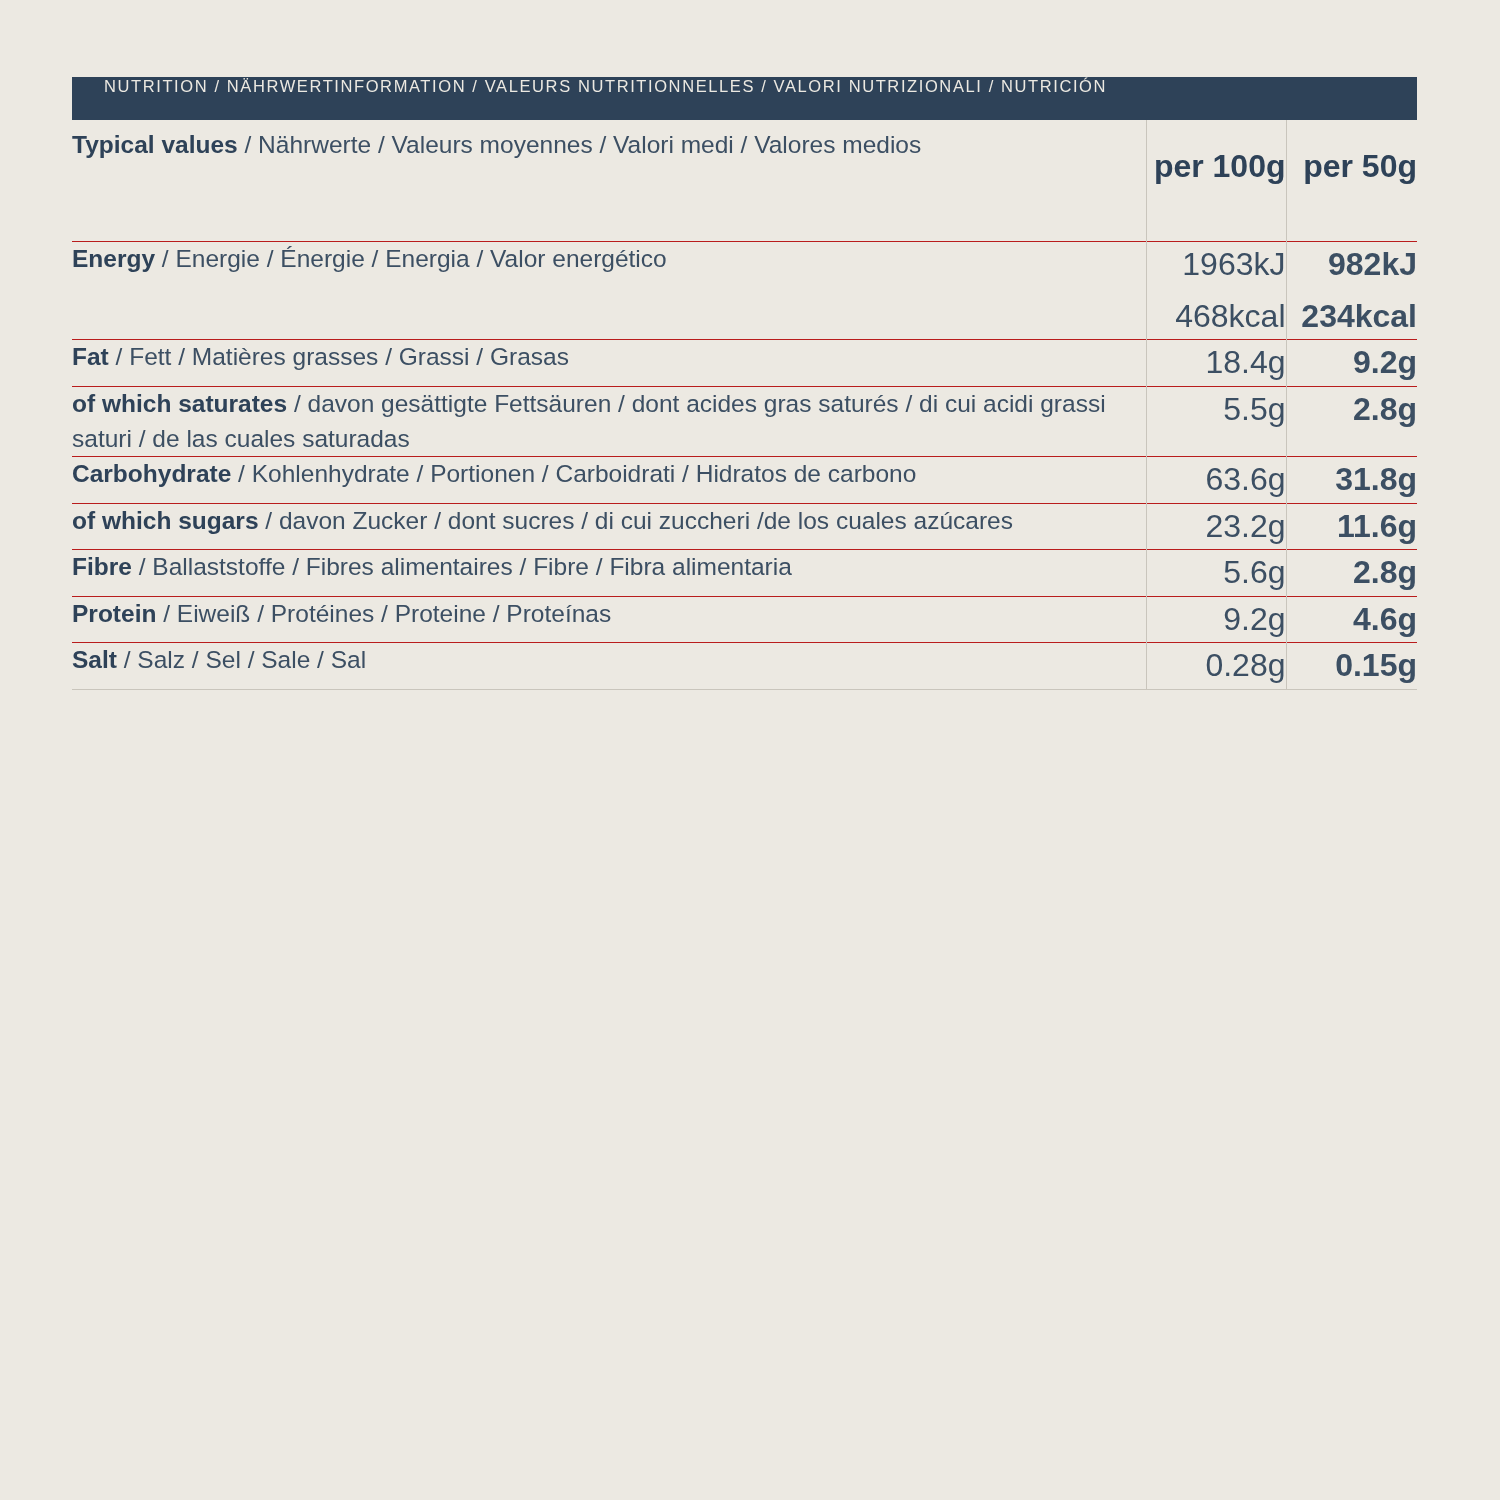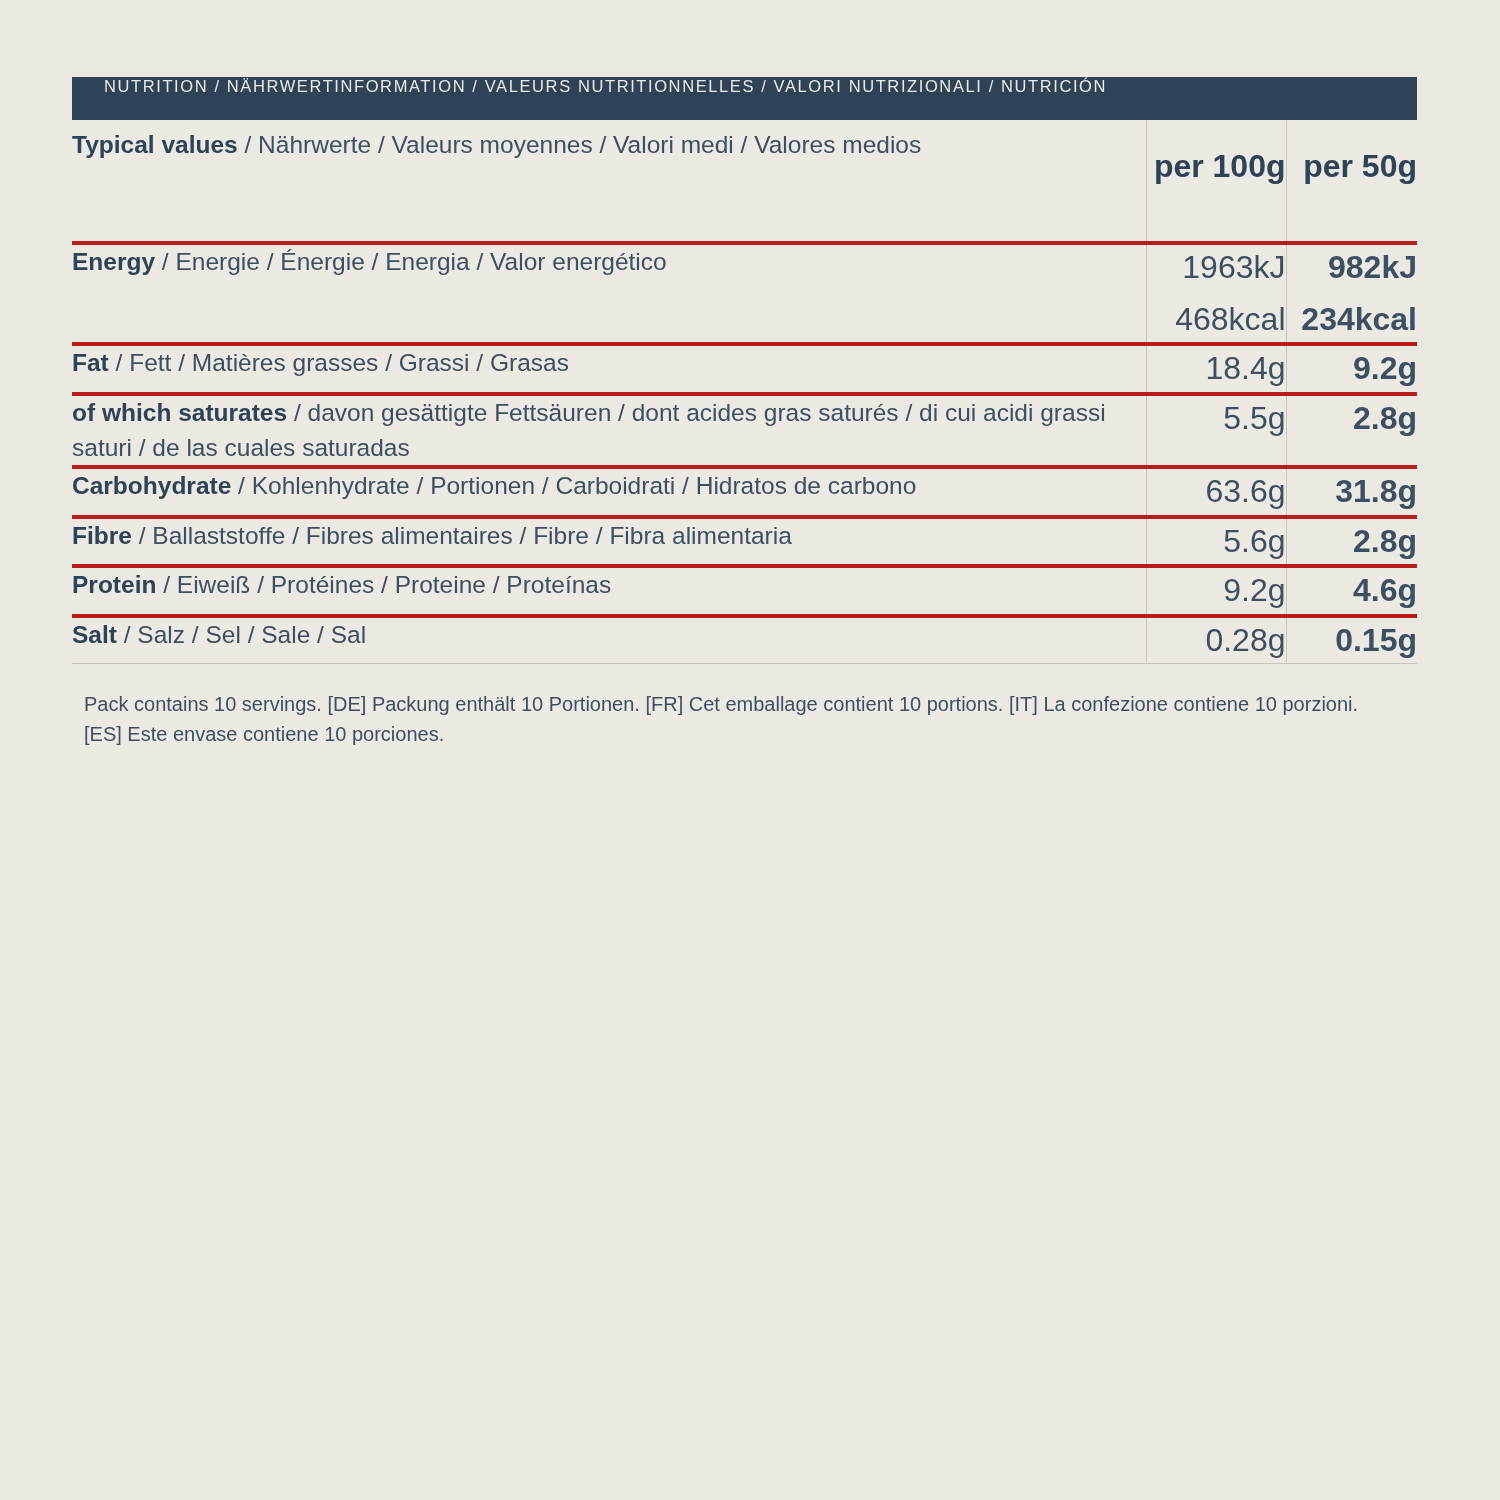--- a/index.html
+++ b/index.html
@@ -76,21 +76,21 @@
   tr.head .lbl {
     padding-top: 8px;
     padding-bottom: 52px;
   }
   tr.head .val {
     padding-top: 24px;
     padding-bottom: 52px;
     font-weight: 700;
     color: #2e4258;
   }
-  tr.row td { border-top: 4px solid #b91c1c; margin-top: 12px; }
+  tr.row td { border-top: 1px solid #b91c1c; margin-top: 12px; }
   tr.row.last td { border-bottom: 1px solid #c9c5bc; }
 
   .val .sub {
     display: block;
     margin-top: 6px;
   }
   .footnote {
     margin-top: 25px;
     padding-left: 12px;
     font-size: 20px;
@@ -140,20 +140,25 @@
           <td class="val first-col">5.5g</td>
           <td class="val second-col">2.8g</td>
         </tr>
 
         <tr class="row">
           <td class="lbl"><b>Carbohydrate</b><span> / Kohlenhydrate / Portionen / Carboidrati / Hidratos de carbono</span></td>
           <td class="val first-col">63.6g</td>
           <td class="val second-col">31.8g</td>
         </tr>
 
+        <tr class="row">
+          <td class="lbl"><b>of which sugars</b><span> / davon Zucker / dont sucres / di cui zuccheri /de los cuales azúcares</span></td>
+          <td class="val first-col">23.2g</td>
+          <td class="val second-col">11.6g</td>
+        </tr>
 
         <tr class="row">
           <td class="lbl"><b>Fibre</b><span> / Ballaststoffe / Fibres alimentaires / Fibre / Fibra alimentaria</span></td>
           <td class="val first-col">5.6g</td>
           <td class="val second-col">2.8g</td>
         </tr>
 
         <tr class="row">
           <td class="lbl"><b>Protein</b><span> / Eiweiß / Protéines / Proteine / Proteínas</span></td>
           <td class="val first-col">9.2g</td>
@@ -162,16 +167,15 @@
 
         <tr class="row last">
           <td class="lbl"><b>Salt</b><span> / Salz / Sel / Sale / Sal</span></td>
           <td class="val first-col">0.28g</td>
           <td class="val second-col">0.15g</td>
         </tr>
 
       </tbody>
     </table>
 
-    <div class="footnote">Pack contains 10 servings. [DE] Packung enthält 10 Portionen. [FR] Cet emballage contient 10 portions. [IT] La confezione contiene 10 porzioni. [ES] Este envase contiene 10 porciones.</div>
 
   </div>
 </div>
 
 </body></html>

